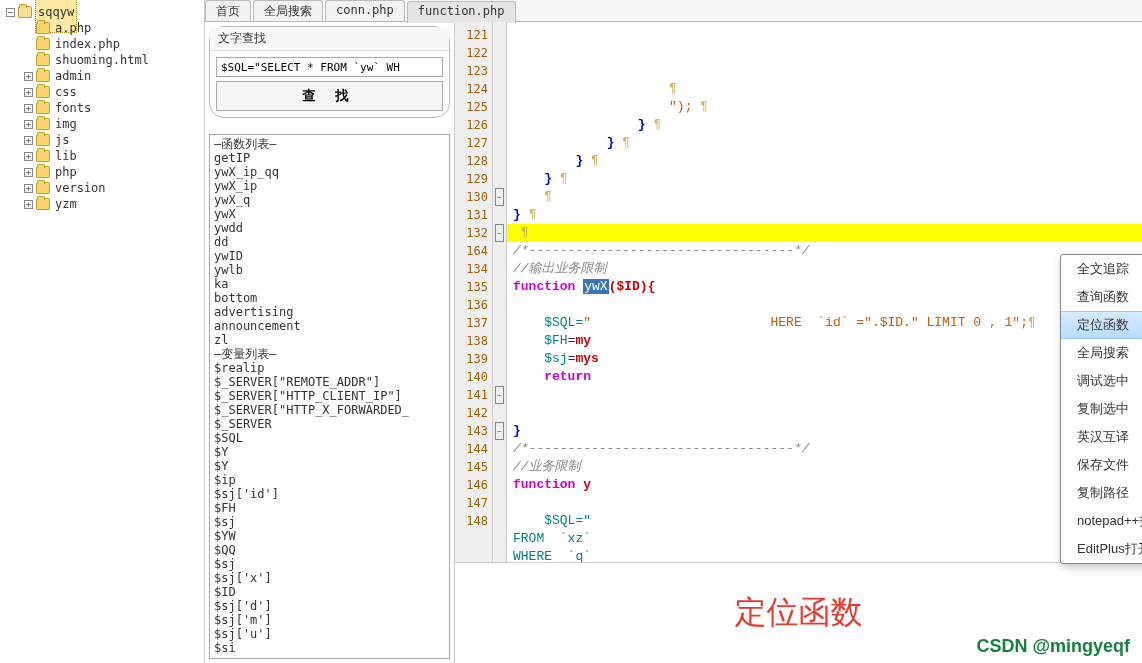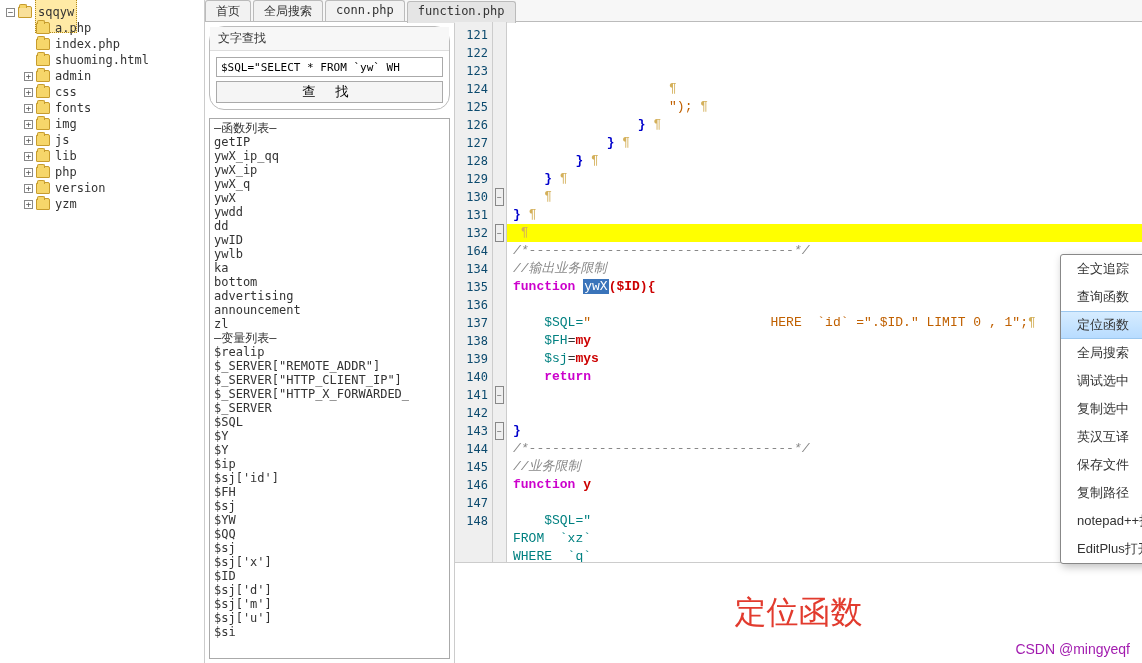--- a/index.html
+++ b/index.html
@@ -21,32 +21,32 @@
 .lbl.sel { background: #ffeaa5; border: 1px dotted #b28a1a; }
 
 .mid-col { width: 250px; border-right: 1px solid #ccc; display: flex; flex-direction: column; }
 .tab { padding: 2px 10px 0; border: 1px solid #bbb; border-bottom: none; margin-right: 2px; background: #f2f2f2; font-size: 12px; height: 21px; border-radius: 3px 3px 0 0; cursor: pointer; }
 .tab.active { background: #e5e5e5; position: relative; top: 1px; height: 22px; }
 
 .text-search { border: 1px solid #bbb; margin: 4px; border-radius: 15px; }
 .text-search-title { padding: 3px 8px; border-bottom: 1px solid #ddd; background: #f7f7f7; }
 .text-search-body { padding: 6px; }
 .sinput { width: 100%; border: 1px solid #aaa; padding: 2px 4px; font-family: monospace; font-size: 11px; height: 20px; }
-.sbtn { width: 100%; margin-top: 4px; border: 1px solid #aaa; background: #f5f5f5; height: 22px; letter-spacing: 8px; text-align: center; cursor: pointer; }
-
-.flist-box { flex: 1; margin: 4px 4px 4px; border: 1px solid #aaa; overflow-y: scroll; font-family: "宋体", SimSun, monospace; font-size: 12px; line-height: 14px; padding: 2px 4px; }
+.sbtn { width: 100%; margin-top: 4px; border: 1px solid #aaa; background: #f5f5f5; height: 30px; letter-spacing: 8px; text-align: center; cursor: pointer; font-weight: bold; }
+
+.flist-box { flex: 1; margin: 12px 4px 4px; border: 1px solid #aaa; overflow-y: scroll; font-family: "宋体", SimSun, monospace; font-size: 12px; line-height: 14px; padding: 2px 4px; }
 .flist-box .h { font-weight: normal; }
 .flist-box div { white-space: nowrap; }
 
 .code-col { flex: 1; display: flex; flex-direction: column; position: relative; }
 .top-tabs { display: flex; border-bottom: 1px solid #bbb; height: 22px; background: #f7f7f7; }
 .top-tabs .tab { font-family: "宋体", monospace; }
 
 .editor { flex: 1; display: flex; overflow: hidden; border-bottom: 1px solid #ccc; }
-.gutter { width: 38px; background: #efefef; border-right: 1px solid #ccc; text-align: right; padding: 4px 4px 0 0; color: #0c4a6e; font-family: Consolas, monospace; font-size: 12px; line-height: 18px; }
+.gutter { width: 38px; background: #efefef; border-right: 1px solid #ccc; text-align: right; padding: 4px 4px 0 0; color: #a16207; font-family: Consolas, monospace; font-size: 12px; line-height: 18px; }
 .gutter div { height: 18px; }
 .fold-g { width: 14px; background: #efefef; border-right: 1px solid #ccc; padding-top: 4px; }
 .fold-g div { height: 18px; display: flex; justify-content: center; align-items: center; }
 .fbox { width: 9px; height: 9px; border: 1px solid #888; font-size: 8px; line-height: 7px; text-align: center; color: #666; }
 .codebody { flex: 1; padding: 4px 0 0 6px; font-family: Consolas, "Courier New", monospace; font-size: 13px; line-height: 18px; white-space: pre; overflow: hidden; position: relative; }
 .codebody .ln { height: 18px; }
 .hl-line { background: #ffff00; position: absolute; left: 0; right: 0; height: 18px; z-index: -1; }
 .kw { color: #0000cc; font-weight: bold; }
 .kw2 { color: #cc00cc; font-weight: bold; }
 .fn { color: #cc0000; font-weight: bold; text-align: right; }
@@ -56,21 +56,21 @@
 .ws { color: #d4b05a; }
 .sel-token { background: #3a74ba; color: #fff; padding: 0 1px; }
 .str-teal { color: #008080; }
 
 .ctx-menu { position: absolute; top: 232px; left: 605px; width: 190px; background: #fff; border: 1px solid #888; border-radius: 3px; box-shadow: 2px 3px 8px rgba(0,0,0,.25); z-index: 50; font-family: "Microsoft YaHei", sans-serif; font-size: 13px; }
 .ctx-menu .itm { padding: 5px 16px; cursor: pointer; }
 .ctx-menu .itm.hov { background: linear-gradient(#d6ecff,#b8dcff); border-top: 1px solid #9cc8ef; border-bottom: 1px solid #9cc8ef; padding-top: 4px; padding-bottom: 4px; }
 
 .bottom-note { height: 100px; display: flex; align-items: center; justify-content: center; font-size: 32px; color: #e23b2e; font-family: "Microsoft YaHei", sans-serif; font-weight: 500; }
 
-.watermark { position: absolute; right: 12px; bottom: 6px; color: #a21caf; font-size: 14px; font-family: Arial, sans-serif; }
+.watermark { position: absolute; right: 12px; bottom: 6px; color: #15803d; font-size: 18px; font-family: Arial, sans-serif; font-weight: bold; }
 
 .scrollable::-webkit-scrollbar { width: 16px; }
 </style>
 </head>
 <body>
 
 <div class="wrap">
 
   <div class="tree-col">
     <div class="tree">

